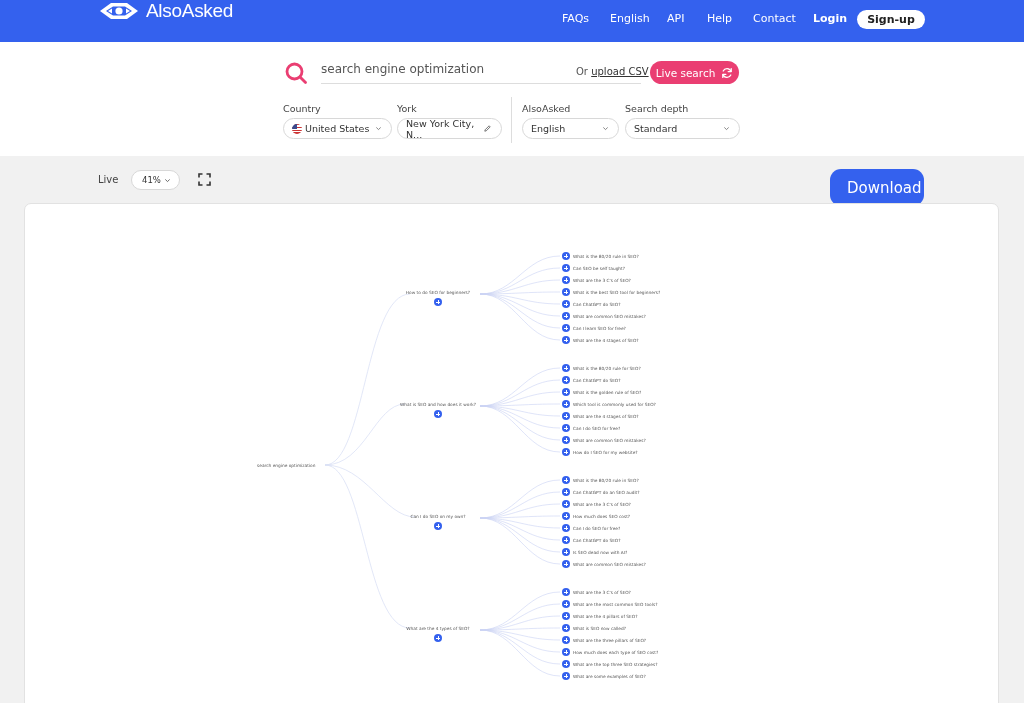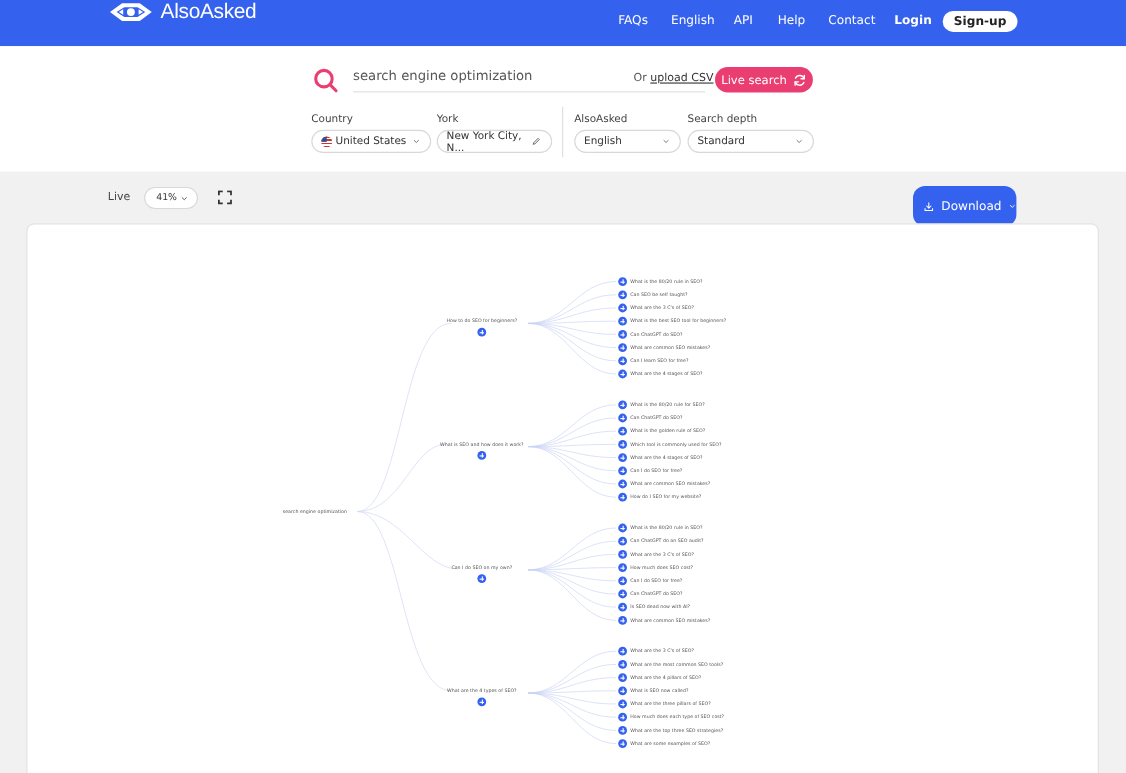--- a/index.html
+++ b/index.html
@@ -34,21 +34,21 @@
   .select .chev { position: absolute; right: 9px; top: 6px; width: 7px; height: 7px; }
   .divider-v { position: absolute; left: 511px; top: 55px; width: 1px; height: 46px; background: #ddd; }
   .flag { width: 10px; height: 10px; border-radius: 50%; margin-right: 3px; overflow: hidden; display: inline-block; background: repeating-linear-gradient(#c33 0 1.4px, #fff 1.4px 2.8px); position: relative; }
   .flag::after { content: ""; position: absolute; left: 0; top: 0; width: 5px; height: 5px; background: #3b4a8c; }
 
   
   .zoom-label { position: absolute; left: 98px; top: 174px; font-size: 10px; color: #444; }
   .zoom-select { position: absolute; left: 131px; top: 170px; width: 49px; height: 20px; border: 1px solid #d8d8d8; border-radius: 10px; background: #fff; font-size: 8.5px; color: #333; display: flex; align-items: center; padding-left: 10px; cursor: pointer; }
   .zoom-select .chev { position: absolute; right: 8px; top: 6px; width: 7px; height: 7px; }
   .fullscreen-icon { position: absolute; left: 198px; top: 173px; width: 13px; height: 13px; cursor: pointer; }
-  .download { position: absolute; left: 830px; top: 169px; width: 94px; height: 37px; background: #3461ee; border-radius: 11px; color: #fff; font-size: 11px; display: flex; align-items: center; padding-left: 10px; gap: 7px; cursor: pointer; }
+  .download { position: absolute; left: 830px; top: 169px; width: 94px; height: 37px; background: #3461ee; border-radius: 11px; color: #fff; font-size: 15px; display: flex; align-items: center; padding-left: 10px; gap: 7px; cursor: pointer; }
 
   
   .canvas { position: absolute; left: 24px; top: 203px; width: 975px; height: 510px; background: #fff; border: 1px solid #e2e2e2; border-radius: 7px; overflow: hidden; }
   .tree-svg { position: absolute; left: 0; top: 0; }
   .node-label { position: absolute; font-size: 4.3px; color: #555; white-space: nowrap; }
   .mid-label { position: absolute; font-size: 4.3px; color: #555; white-space: nowrap; transform: translateX(-50%); }
   .plus { position: absolute; width: 8px; height: 8px; border-radius: 50%; background: #3461ee; cursor: pointer; }
   .plus::before, .plus::after { content: ""; position: absolute; background: #fff; }
   .plus::before { left: 2px; top: 3.5px; width: 4px; height: 1px; }
   .plus::after { left: 3.5px; top: 2px; width: 1px; height: 4px; }

